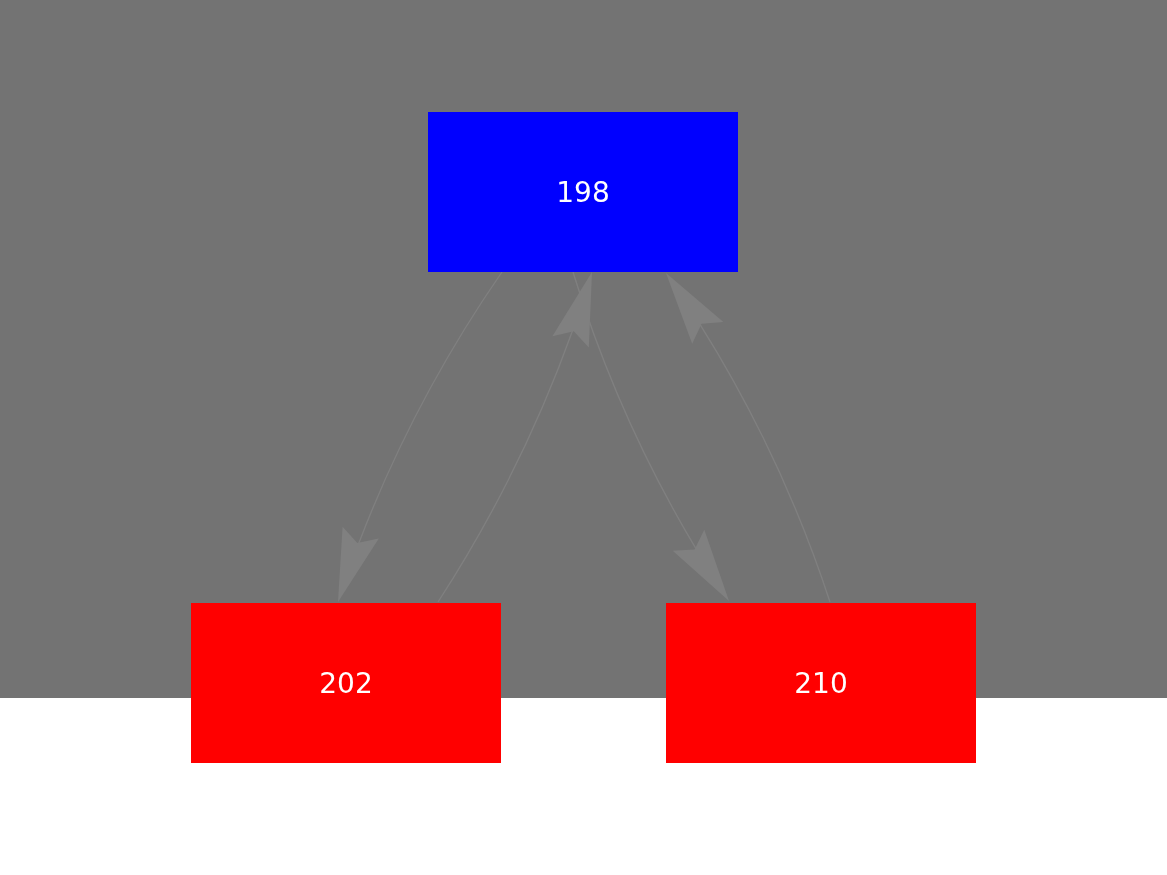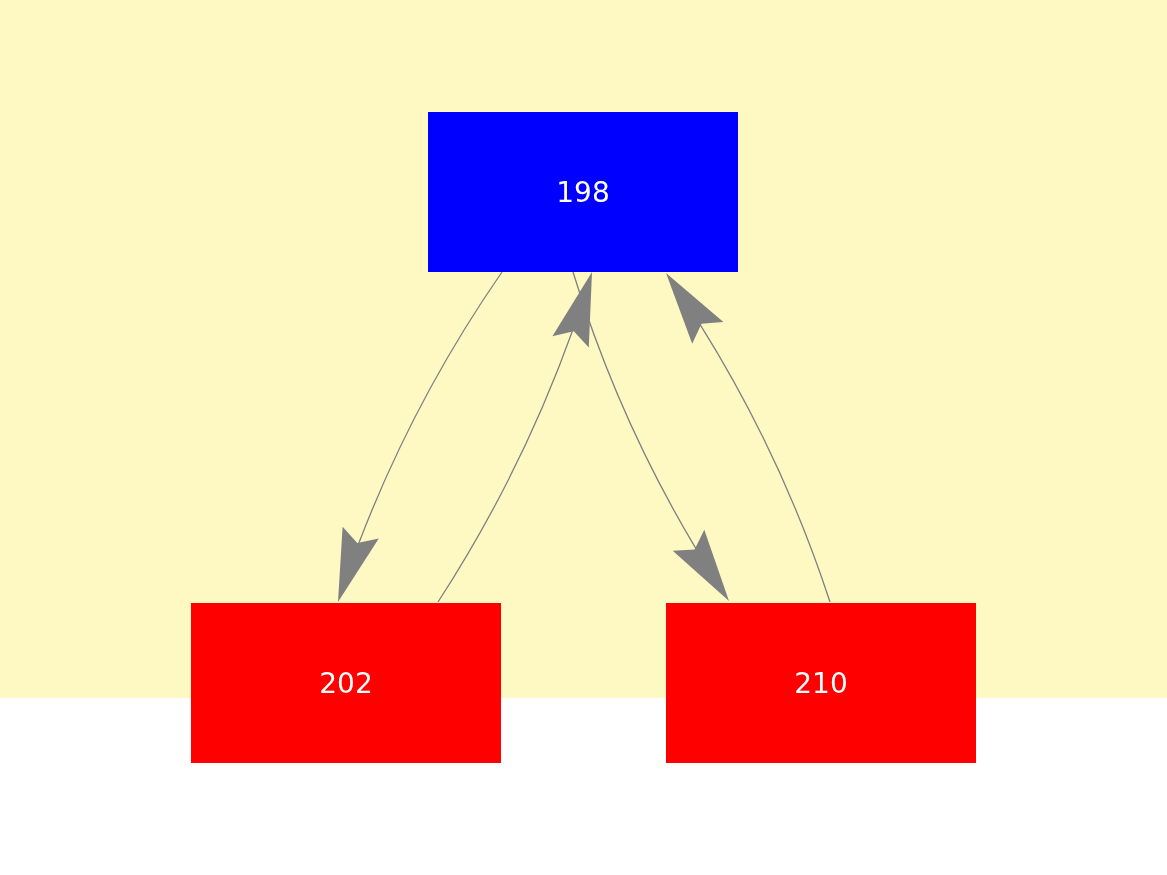--- a/index.html
+++ b/index.html
@@ -8,21 +8,21 @@
     background: #ffffff;
     width: 1167px;
     height: 875px;
     overflow: hidden;
     font-family: "DejaVu Sans", sans-serif;
   }
   .stage {
     position: relative;
     width: 1167px;
     height: 698px;
-    background: #fef9c3;
+    background: #737373;
   }
   svg { display: block; }
   .edge-line {
     fill: none;
     stroke-width: 1.3px;
   }
   .node-label {
     font-family: "DejaVu Sans", sans-serif;
     font-size: 28px;
     text-anchor: middle;

